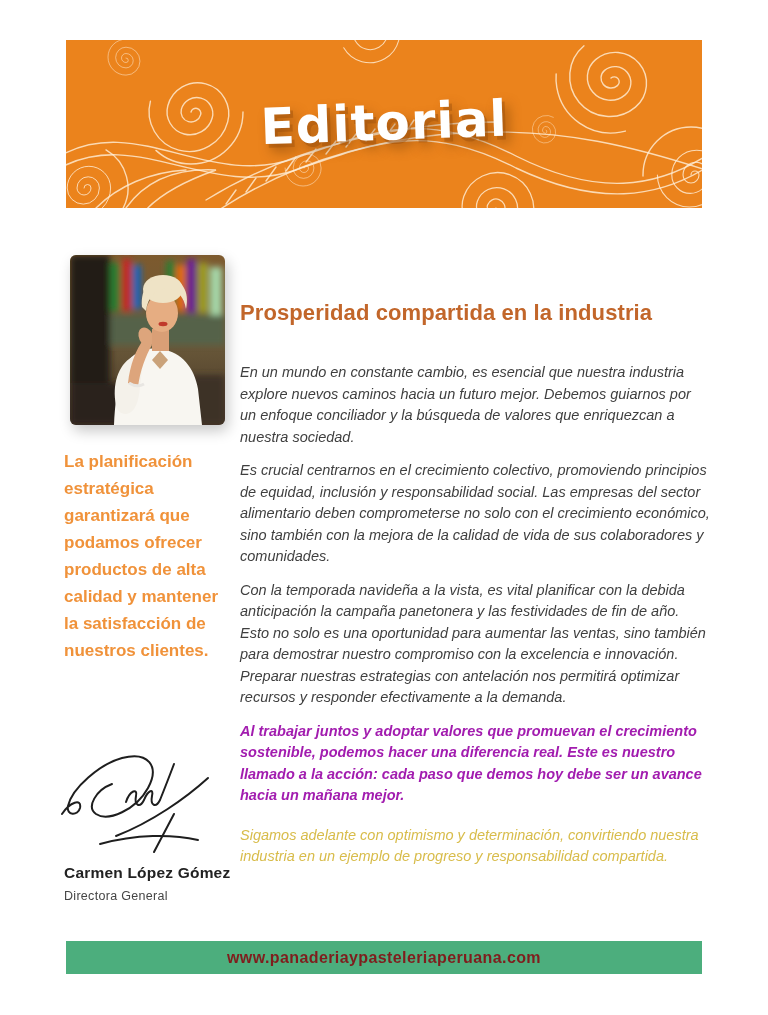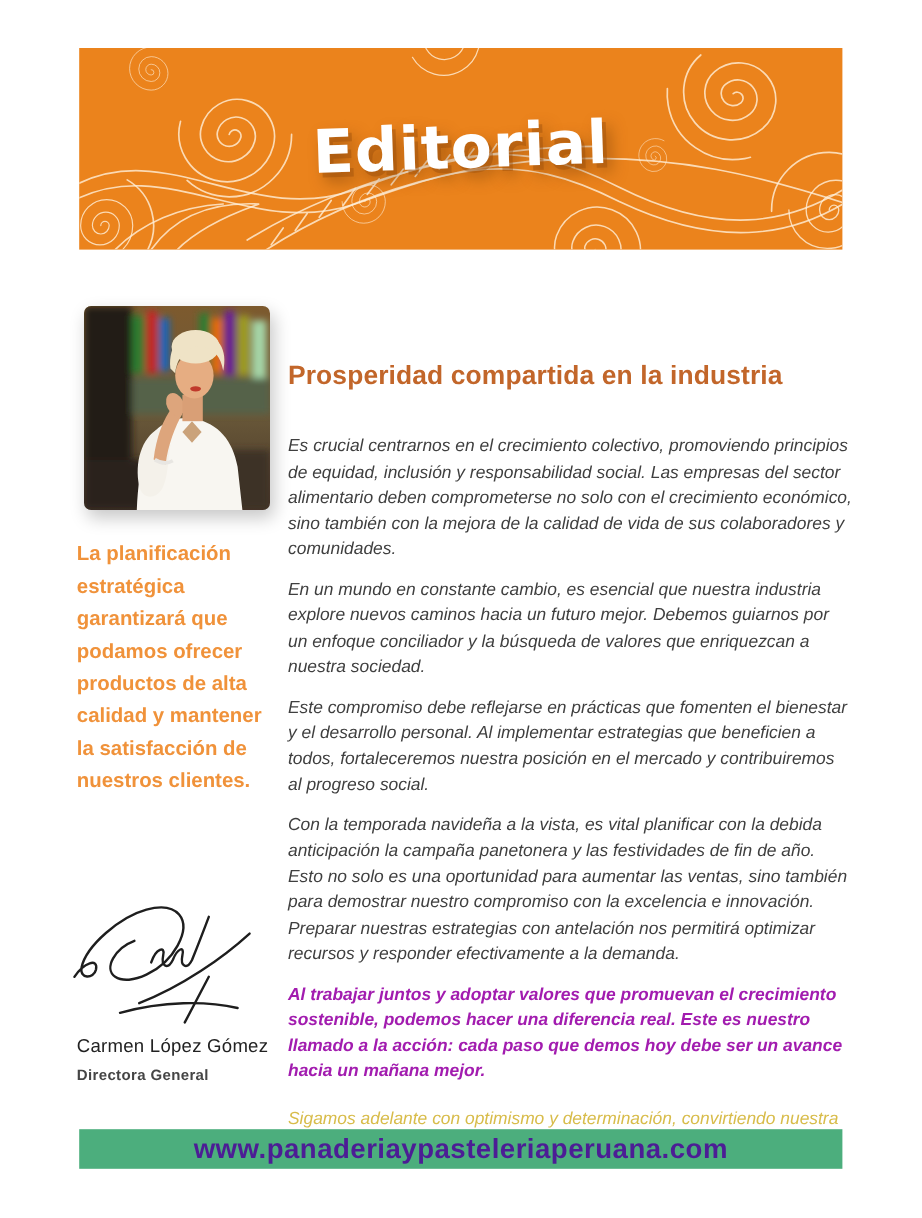--- a/index.html
+++ b/index.html
@@ -29,25 +29,25 @@
     border-radius:6px; overflow:hidden;
     box-shadow:3px 6px 14px rgba(0,0,0,.22);
   }
   .pull-quote {
     position:absolute; left:64px; top:448px; width:160px;
     font-size:17px; font-weight:700; line-height:27px; color:#F0923A;
   }
   .signature { position:absolute; left:56px; top:750px; }
   .author-name {
     position:absolute; left:64px; top:864px;
-    font-size:15.5px; font-weight:400; color:#222222; letter-spacing:.2px;
+    font-size:15.5px; font-weight:700; color:#222222; letter-spacing:.2px;
   }
   .author-role {
     position:absolute; left:64px; top:889px;
-    font-size:12.5px; color:#454545; letter-spacing:.3px;font-weight:bold;
+    font-size:12.5px; color:#454545; letter-spacing:.3px;
   }
 
   
   .article { position:absolute; left:240px; top:252px; width:470px;margin-top:48px; }
   .article-title {
     margin:0 0 36px 0; font-size:22px; font-weight:700; color:#C2662A;
     letter-spacing:.1px;
   }
   .article p {
     margin:0 0 12px 0; font-size:14.5px; line-height:21.5px;
@@ -55,21 +55,21 @@
   }
   .article p.cta  { font-weight:700; color:#a21caf; margin-top:3px; }
   .article p.closing { font-weight:400; color:#D8BC4A; margin-top:18px; }
 
   
   .footer-bar {
     position:absolute; left:66px; top:941px; width:636px; height:33px;
     background:#4CAE7D; display:flex; align-items:center; justify-content:center;
   }
   .footer-bar span {
-    color:#4c1d95; font-weight:700; font-size:23px; letter-spacing:.4px;
+    color:#7f1d1d; font-weight:700; font-size:16px; letter-spacing:.4px;
   }
 </style>
 </head>
 <body>
 
 <div class="page">
 
   <div class="banner">
     <svg class="pattern" width="636" height="168" viewBox="0 0 636 168">
       <defs>
@@ -156,23 +156,22 @@
         <path d="M118 64 L98 102"></path>
       </g>
     </svg>
   </div>
 
   <div class="author-name">Carmen López Gómez</div>
   <div class="author-role">Directora General</div>
 
   <div class="article">
     <h2 class="article-title">Prosperidad compartida en la industria</h2>
+    <p>En un mundo en constante cambio, es esencial que nuestra industria explore nuevos caminos hacia un futuro mejor. Debemos guiarnos por un enfoque conciliador y la búsqueda de valores que enriquezcan a nuestra sociedad.</p>
     <p>Es crucial centrarnos en el crecimiento colectivo, promoviendo principios de equidad, inclusión y responsabilidad social. Las empresas del sector alimentario deben comprometerse no solo con el crecimiento económico, sino también con la mejora de la calidad de vida de sus colaboradores y comunidades.</p>
-    <p>En un mundo en constante cambio, es esencial que nuestra industria explore nuevos caminos hacia un futuro mejor. Debemos guiarnos por un enfoque conciliador y la búsqueda de valores que enriquezcan a nuestra sociedad.</p>
-    <p>Este compromiso debe reflejarse en prácticas que fomenten el bienestar y el desarrollo personal. Al implementar estrategias que beneficien a todos, fortaleceremos nuestra posición en el mercado y contribuiremos al progreso social.</p>
     <p>Con la temporada navideña a la vista, es vital planificar con la debida anticipación la campaña panetonera y las festividades de fin de año. Esto no solo es una oportunidad para aumentar las ventas, sino también para demostrar nuestro compromiso con la excelencia e innovación. Preparar nuestras estrategias con antelación nos permitirá optimizar recursos y responder efectivamente a la demanda.</p>
     <p class="cta">Al trabajar juntos y adoptar valores que promuevan el crecimiento sostenible, podemos hacer una diferencia real. Este es nuestro llamado a la acción: cada paso que demos hoy debe ser un avance hacia un mañana mejor.</p>
     <p class="closing">Sigamos adelante con optimismo y determinación, convirtiendo nuestra industria en un ejemplo de progreso y responsabilidad compartida.</p>
   </div>
 
   <div class="footer-bar">
     <span>www.panaderiaypasteleriaperuana.com</span>
   </div>
 
 </div>

